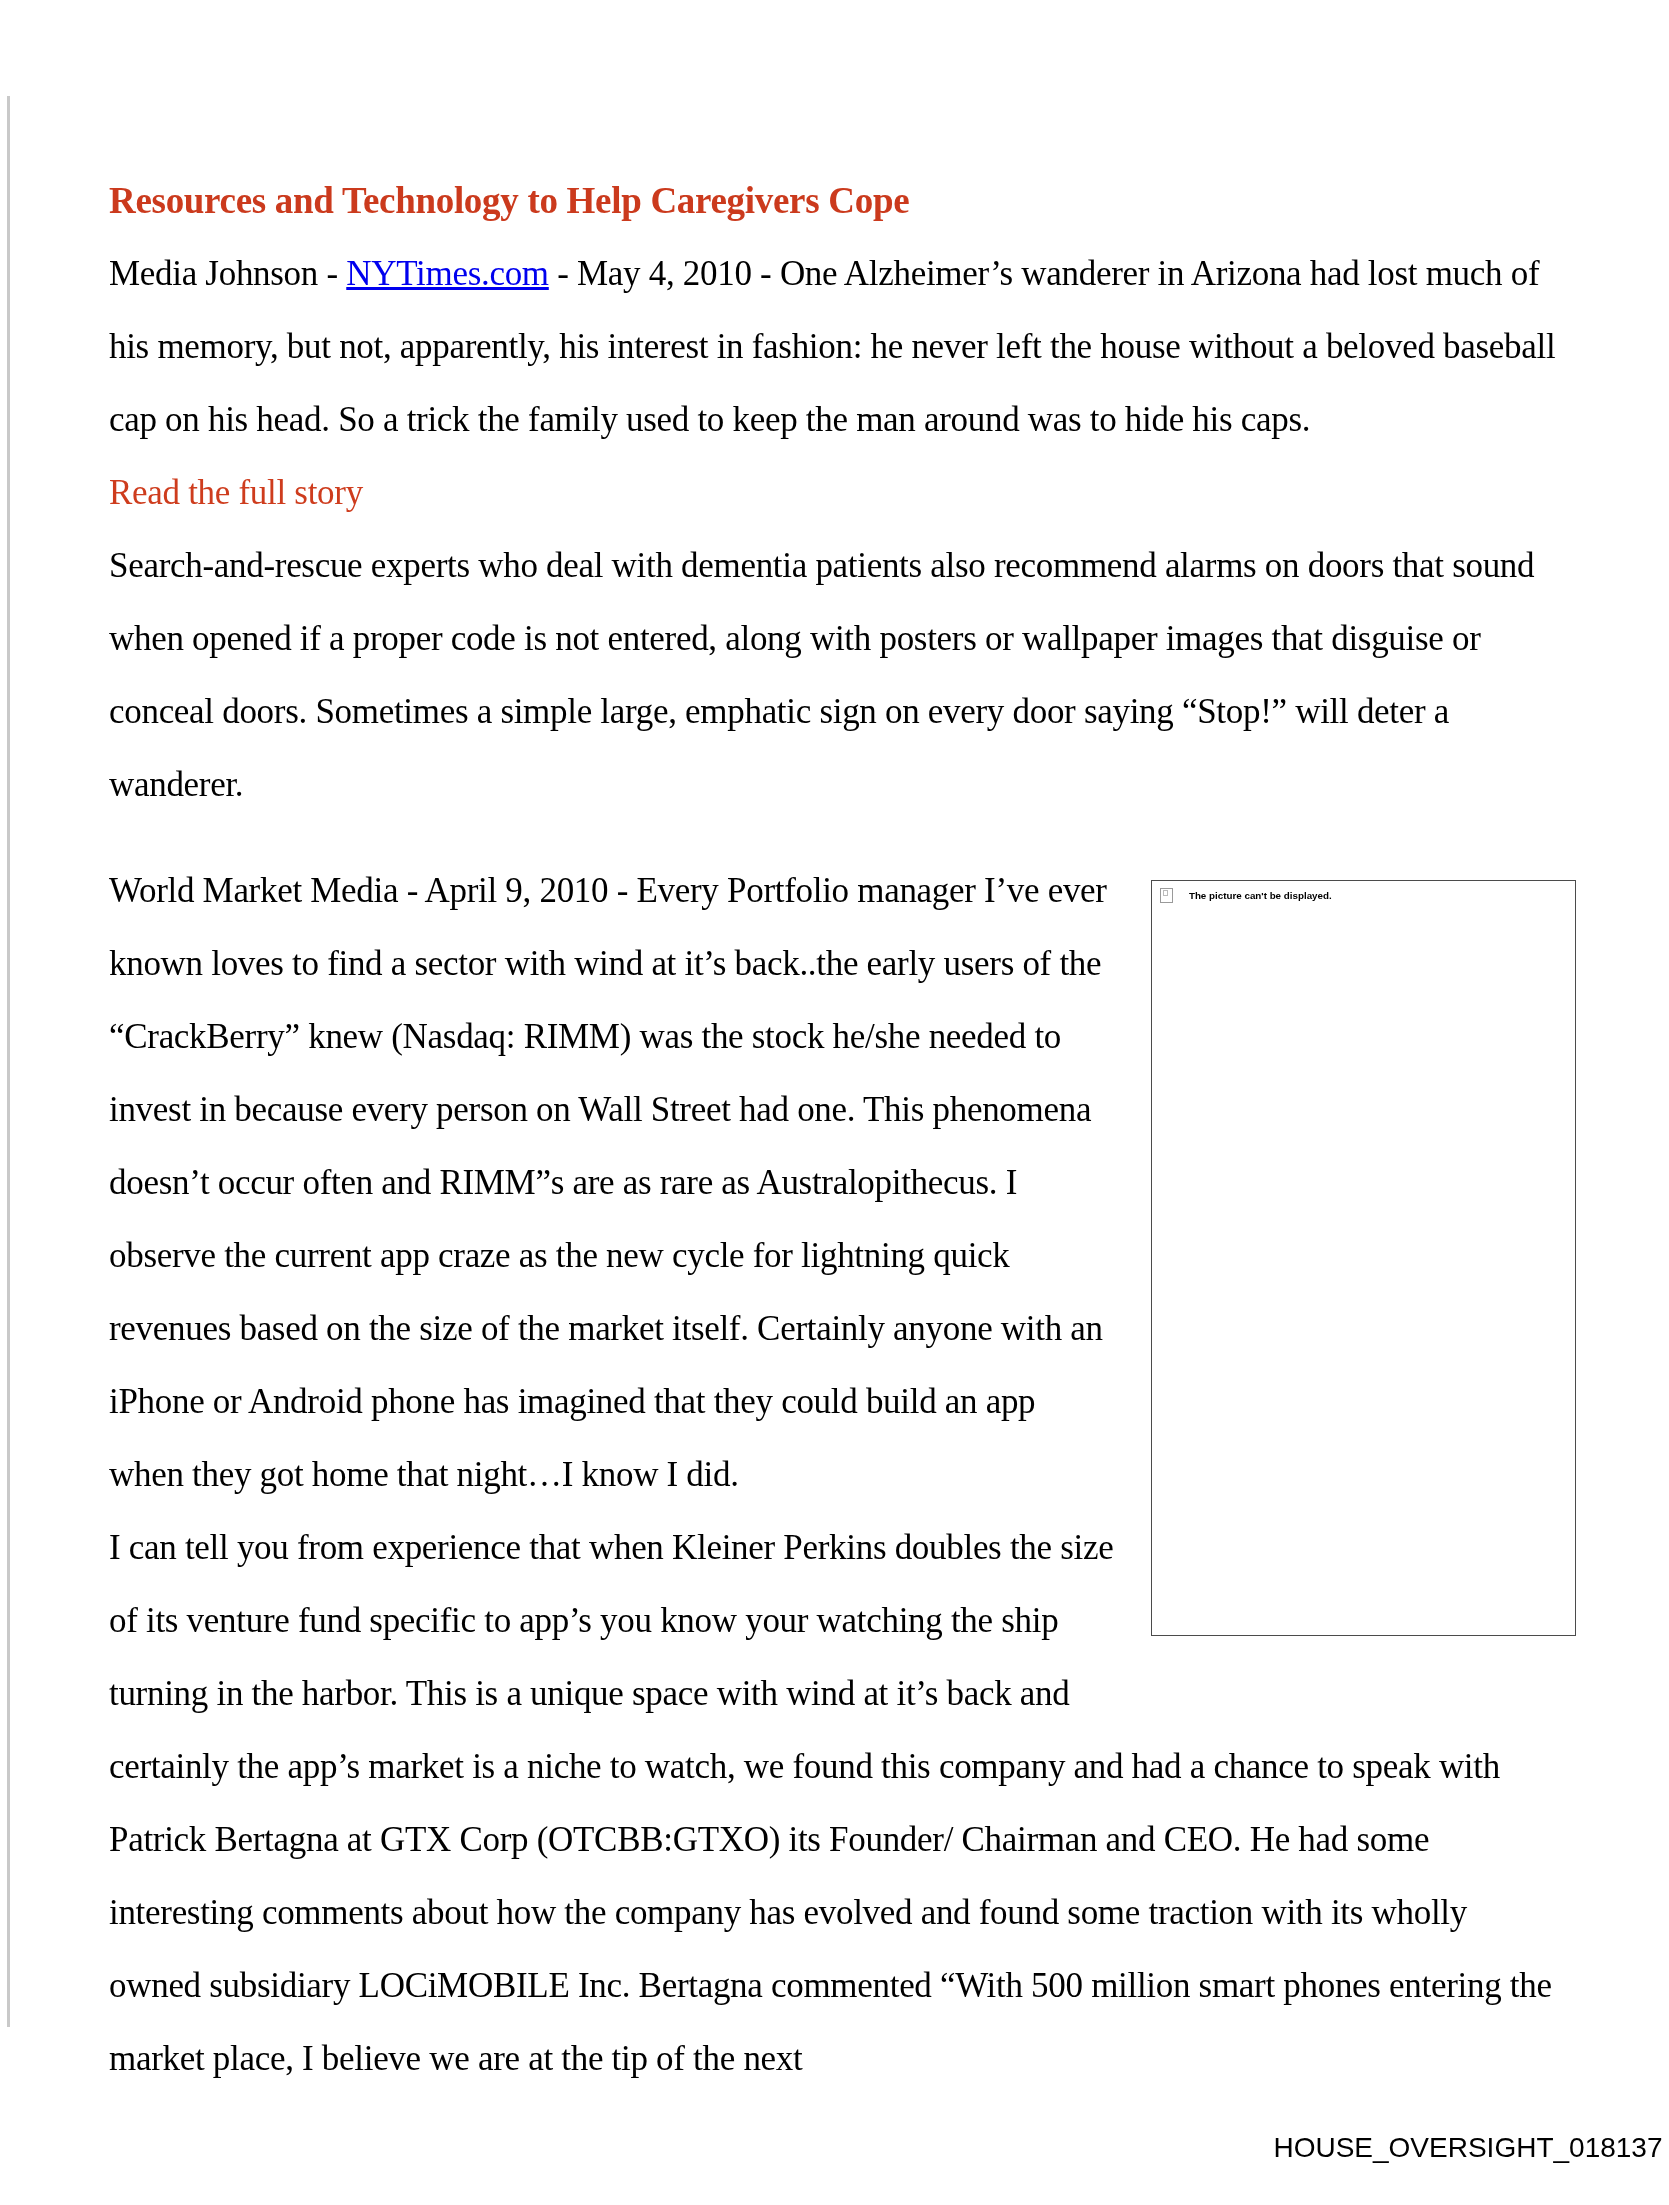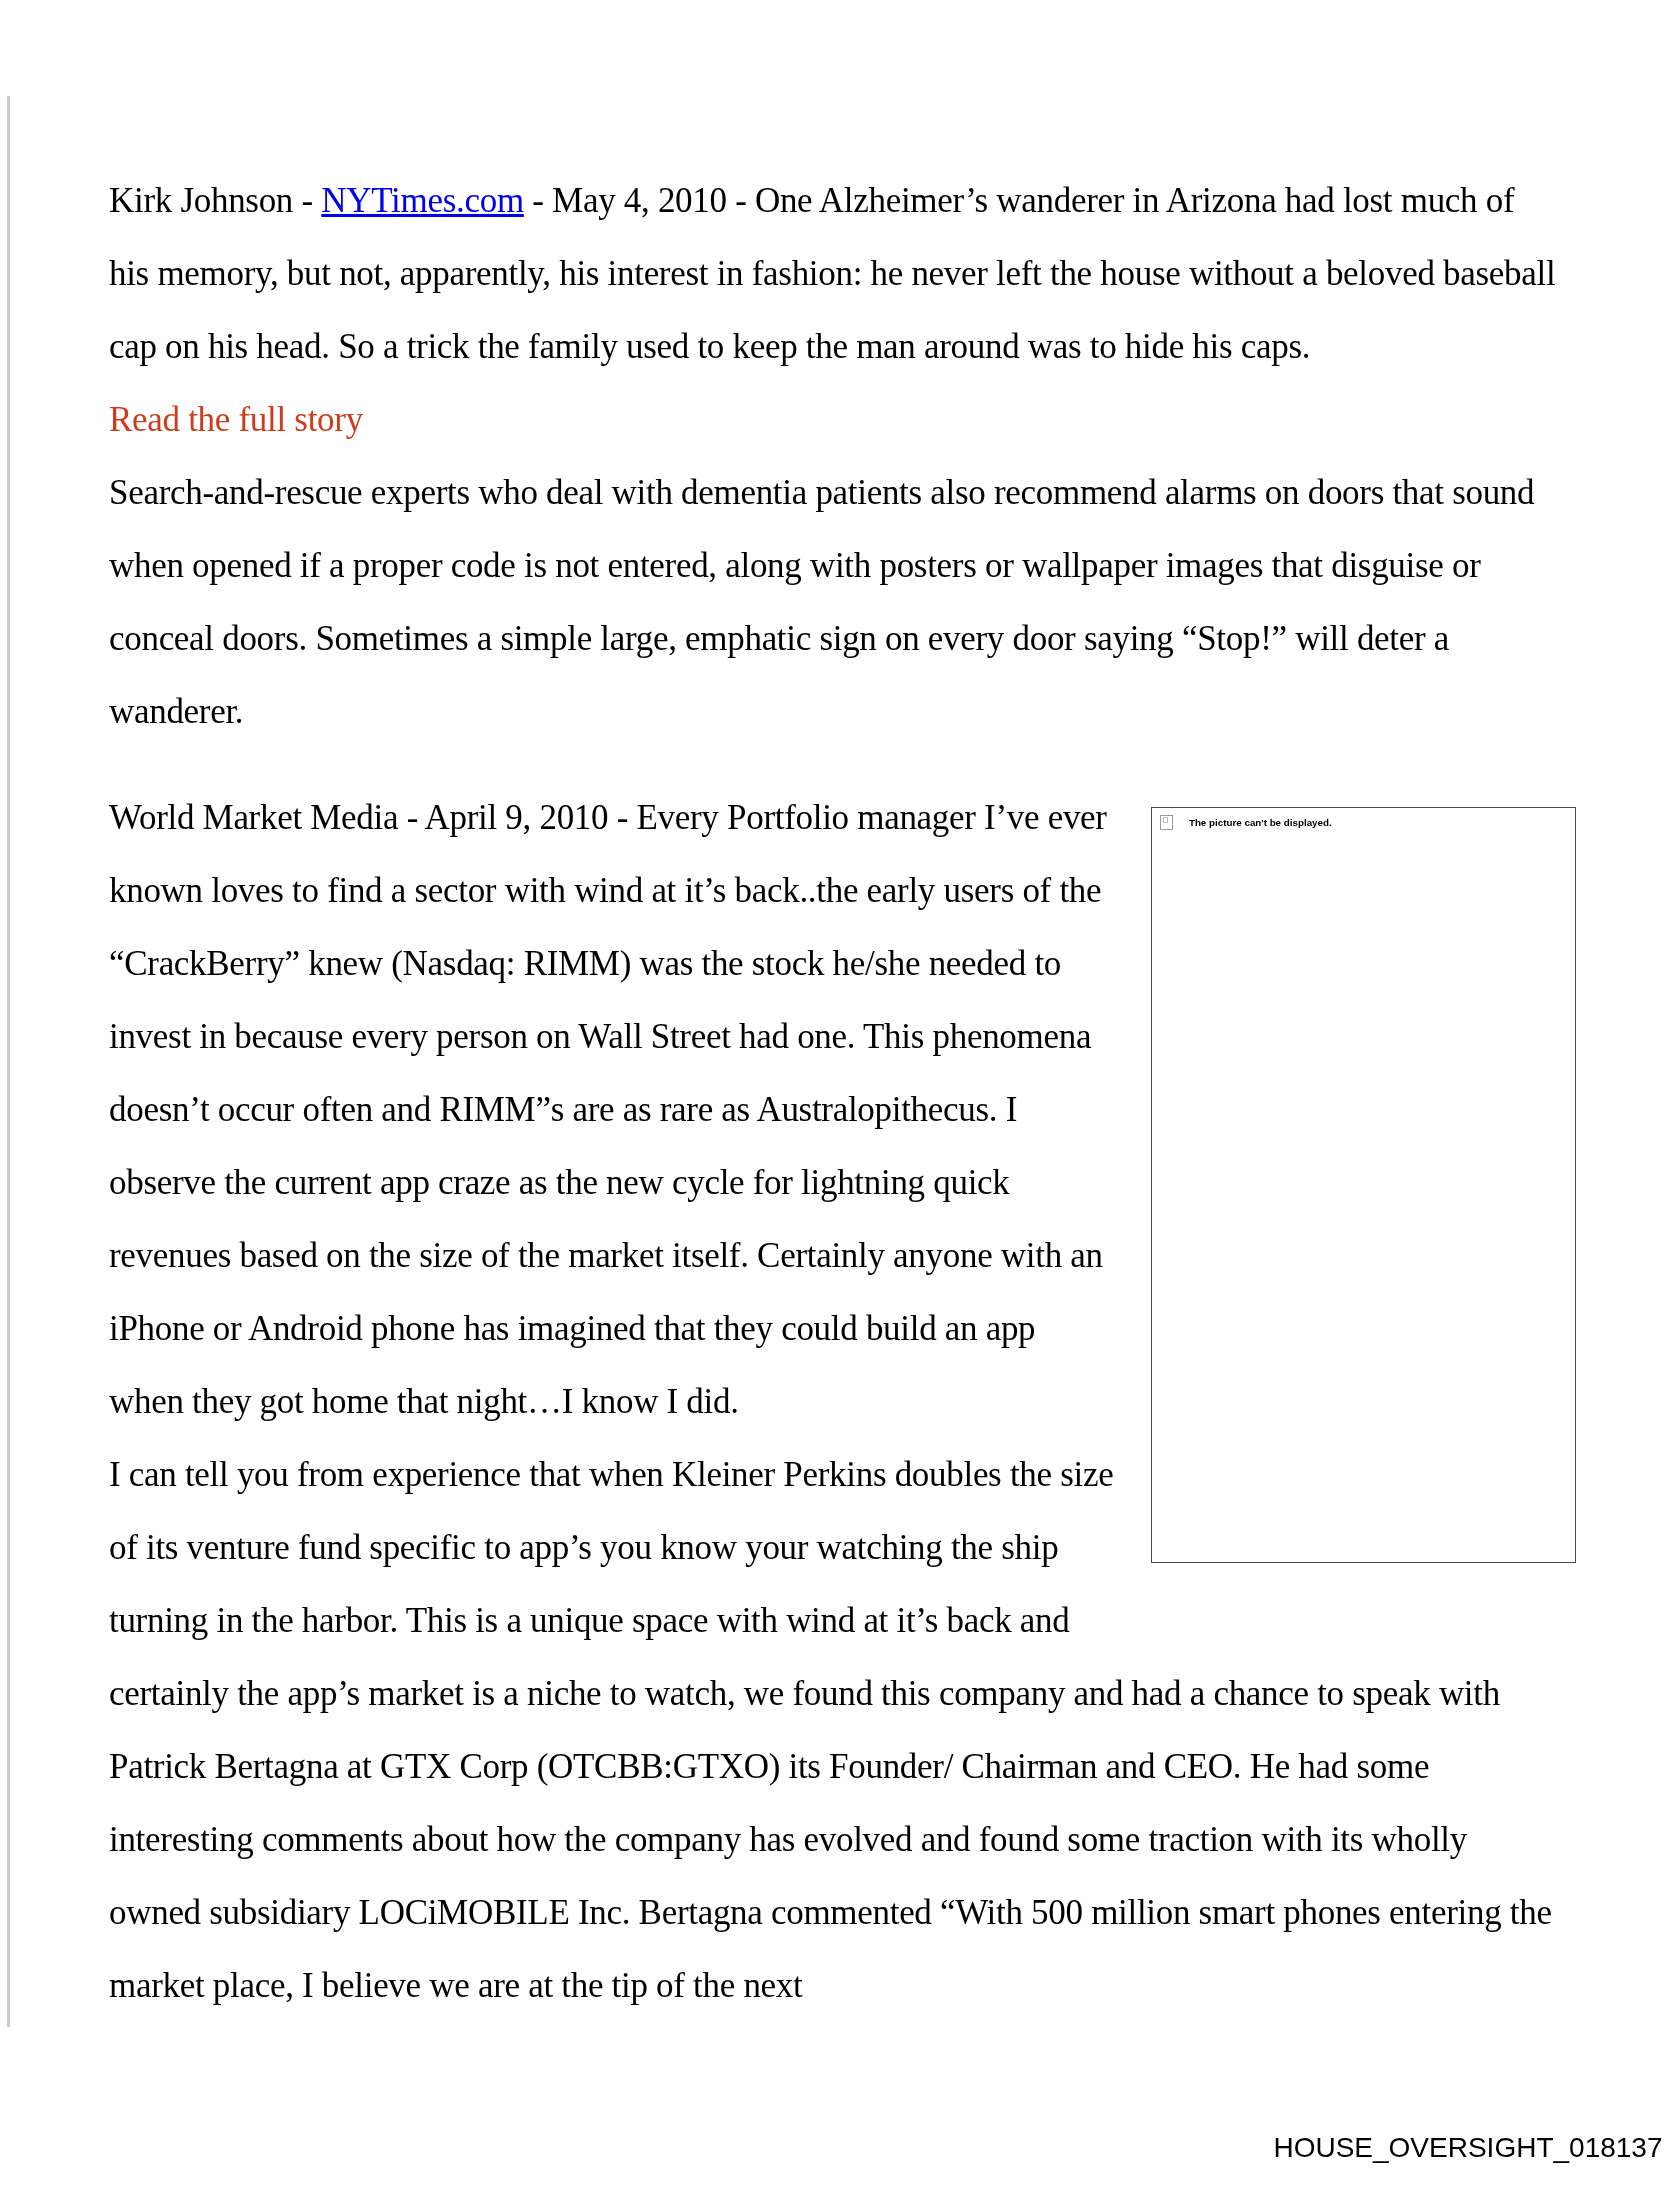--- a/index.html
+++ b/index.html
@@ -90,22 +90,23 @@
 </style>
 </head>
 <body>
 
 <div class="page">
 
   <div class="scan-line"></div>
 
   <div class="content">
 
+    <h1>Resources and Technology to Help Caregivers Cope</h1>
 
-    <p><span>Kirk Johnson - </span><a class="blue-link">NYTimes.com</a><span> - May 4, 2010 - One Alzheimer’s wanderer in Arizona had lost much of his memory, but not, apparently, his interest in fashion: he never left the house without a beloved baseball cap on his head. So a trick the family used to keep the man around was to hide his caps.</span></p>
+    <p><span>Media Johnson - </span><a class="blue-link">NYTimes.com</a><span> - May 4, 2010 - One Alzheimer’s wanderer in Arizona had lost much of his memory, but not, apparently, his interest in fashion: he never left the house without a beloved baseball cap on his head. So a trick the family used to keep the man around was to hide his caps.</span></p>
 
     <p><a class="orange-link">Read the full story</a></p>
 
     <p>Search-and-rescue experts who deal with dementia patients also recommend alarms on doors that sound when opened if a proper code is not entered, along with posters or wallpaper images that disguise or conceal doors. Sometimes a simple large, emphatic sign on every door saying “Stop!” will deter a wanderer.</p>
 
     <section class="article2">
 
       <div class="img-box">
         <span class="img-icon"></span>
         <span class="img-text">The picture can't be displayed.</span>

